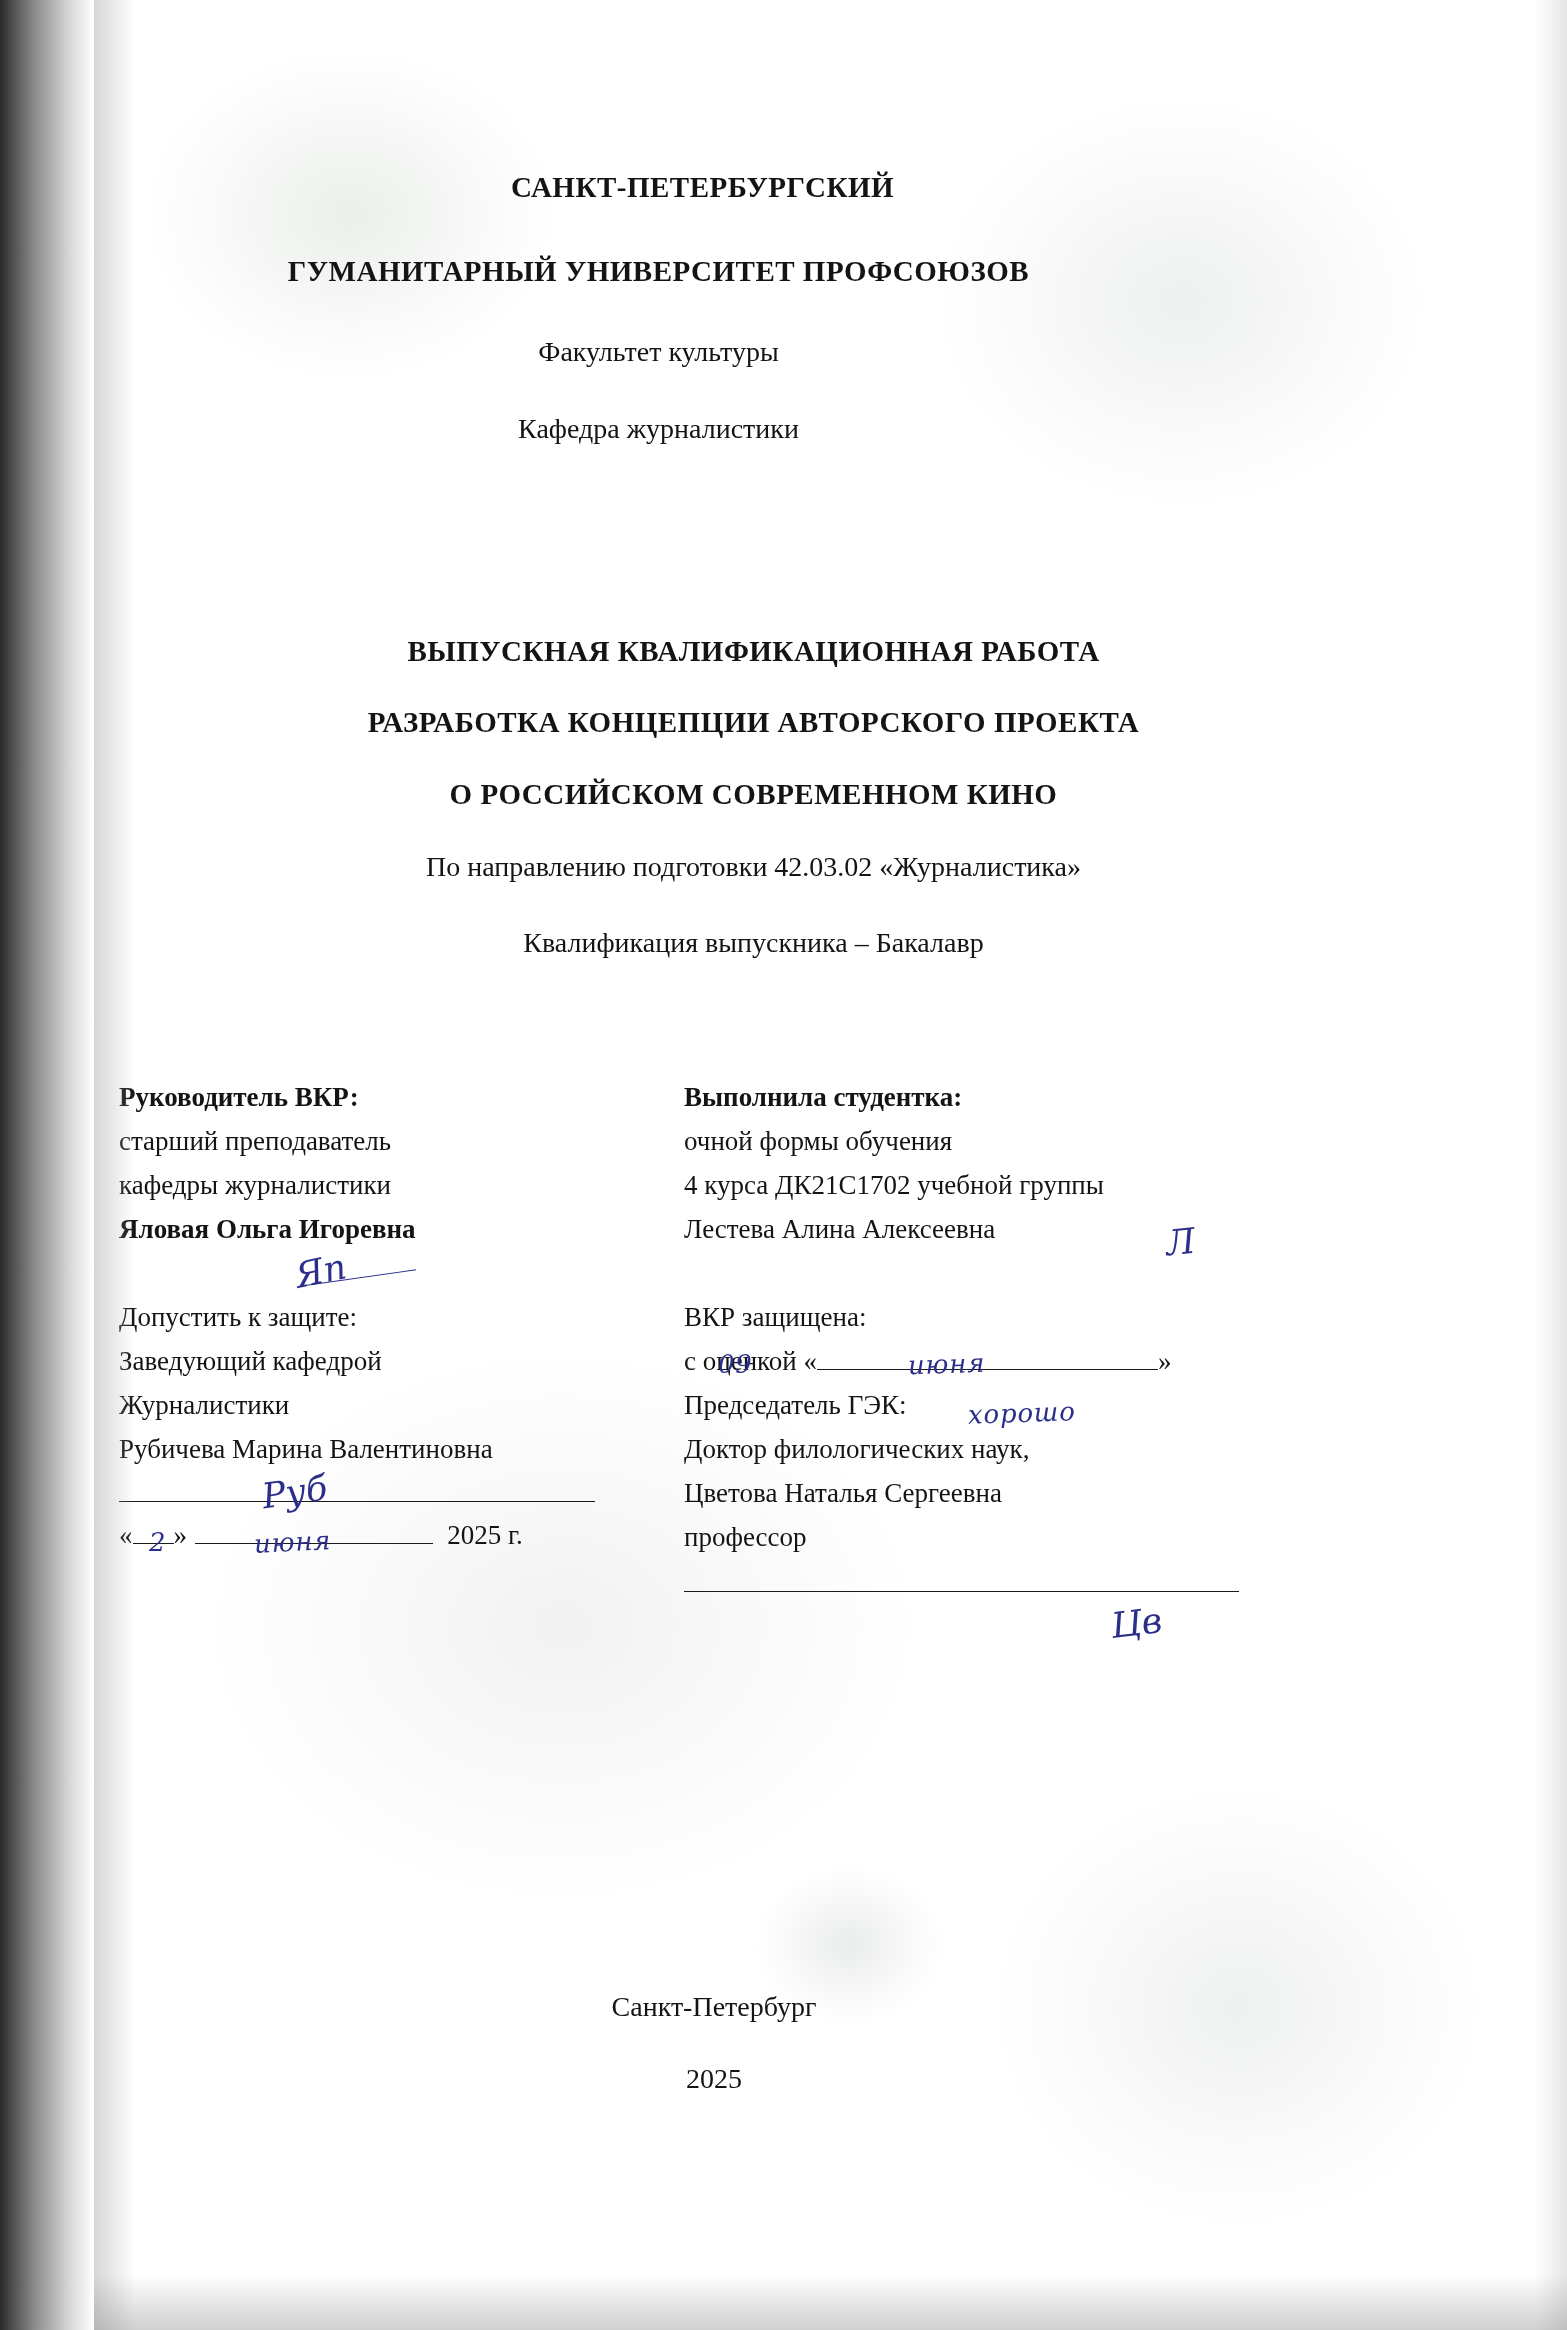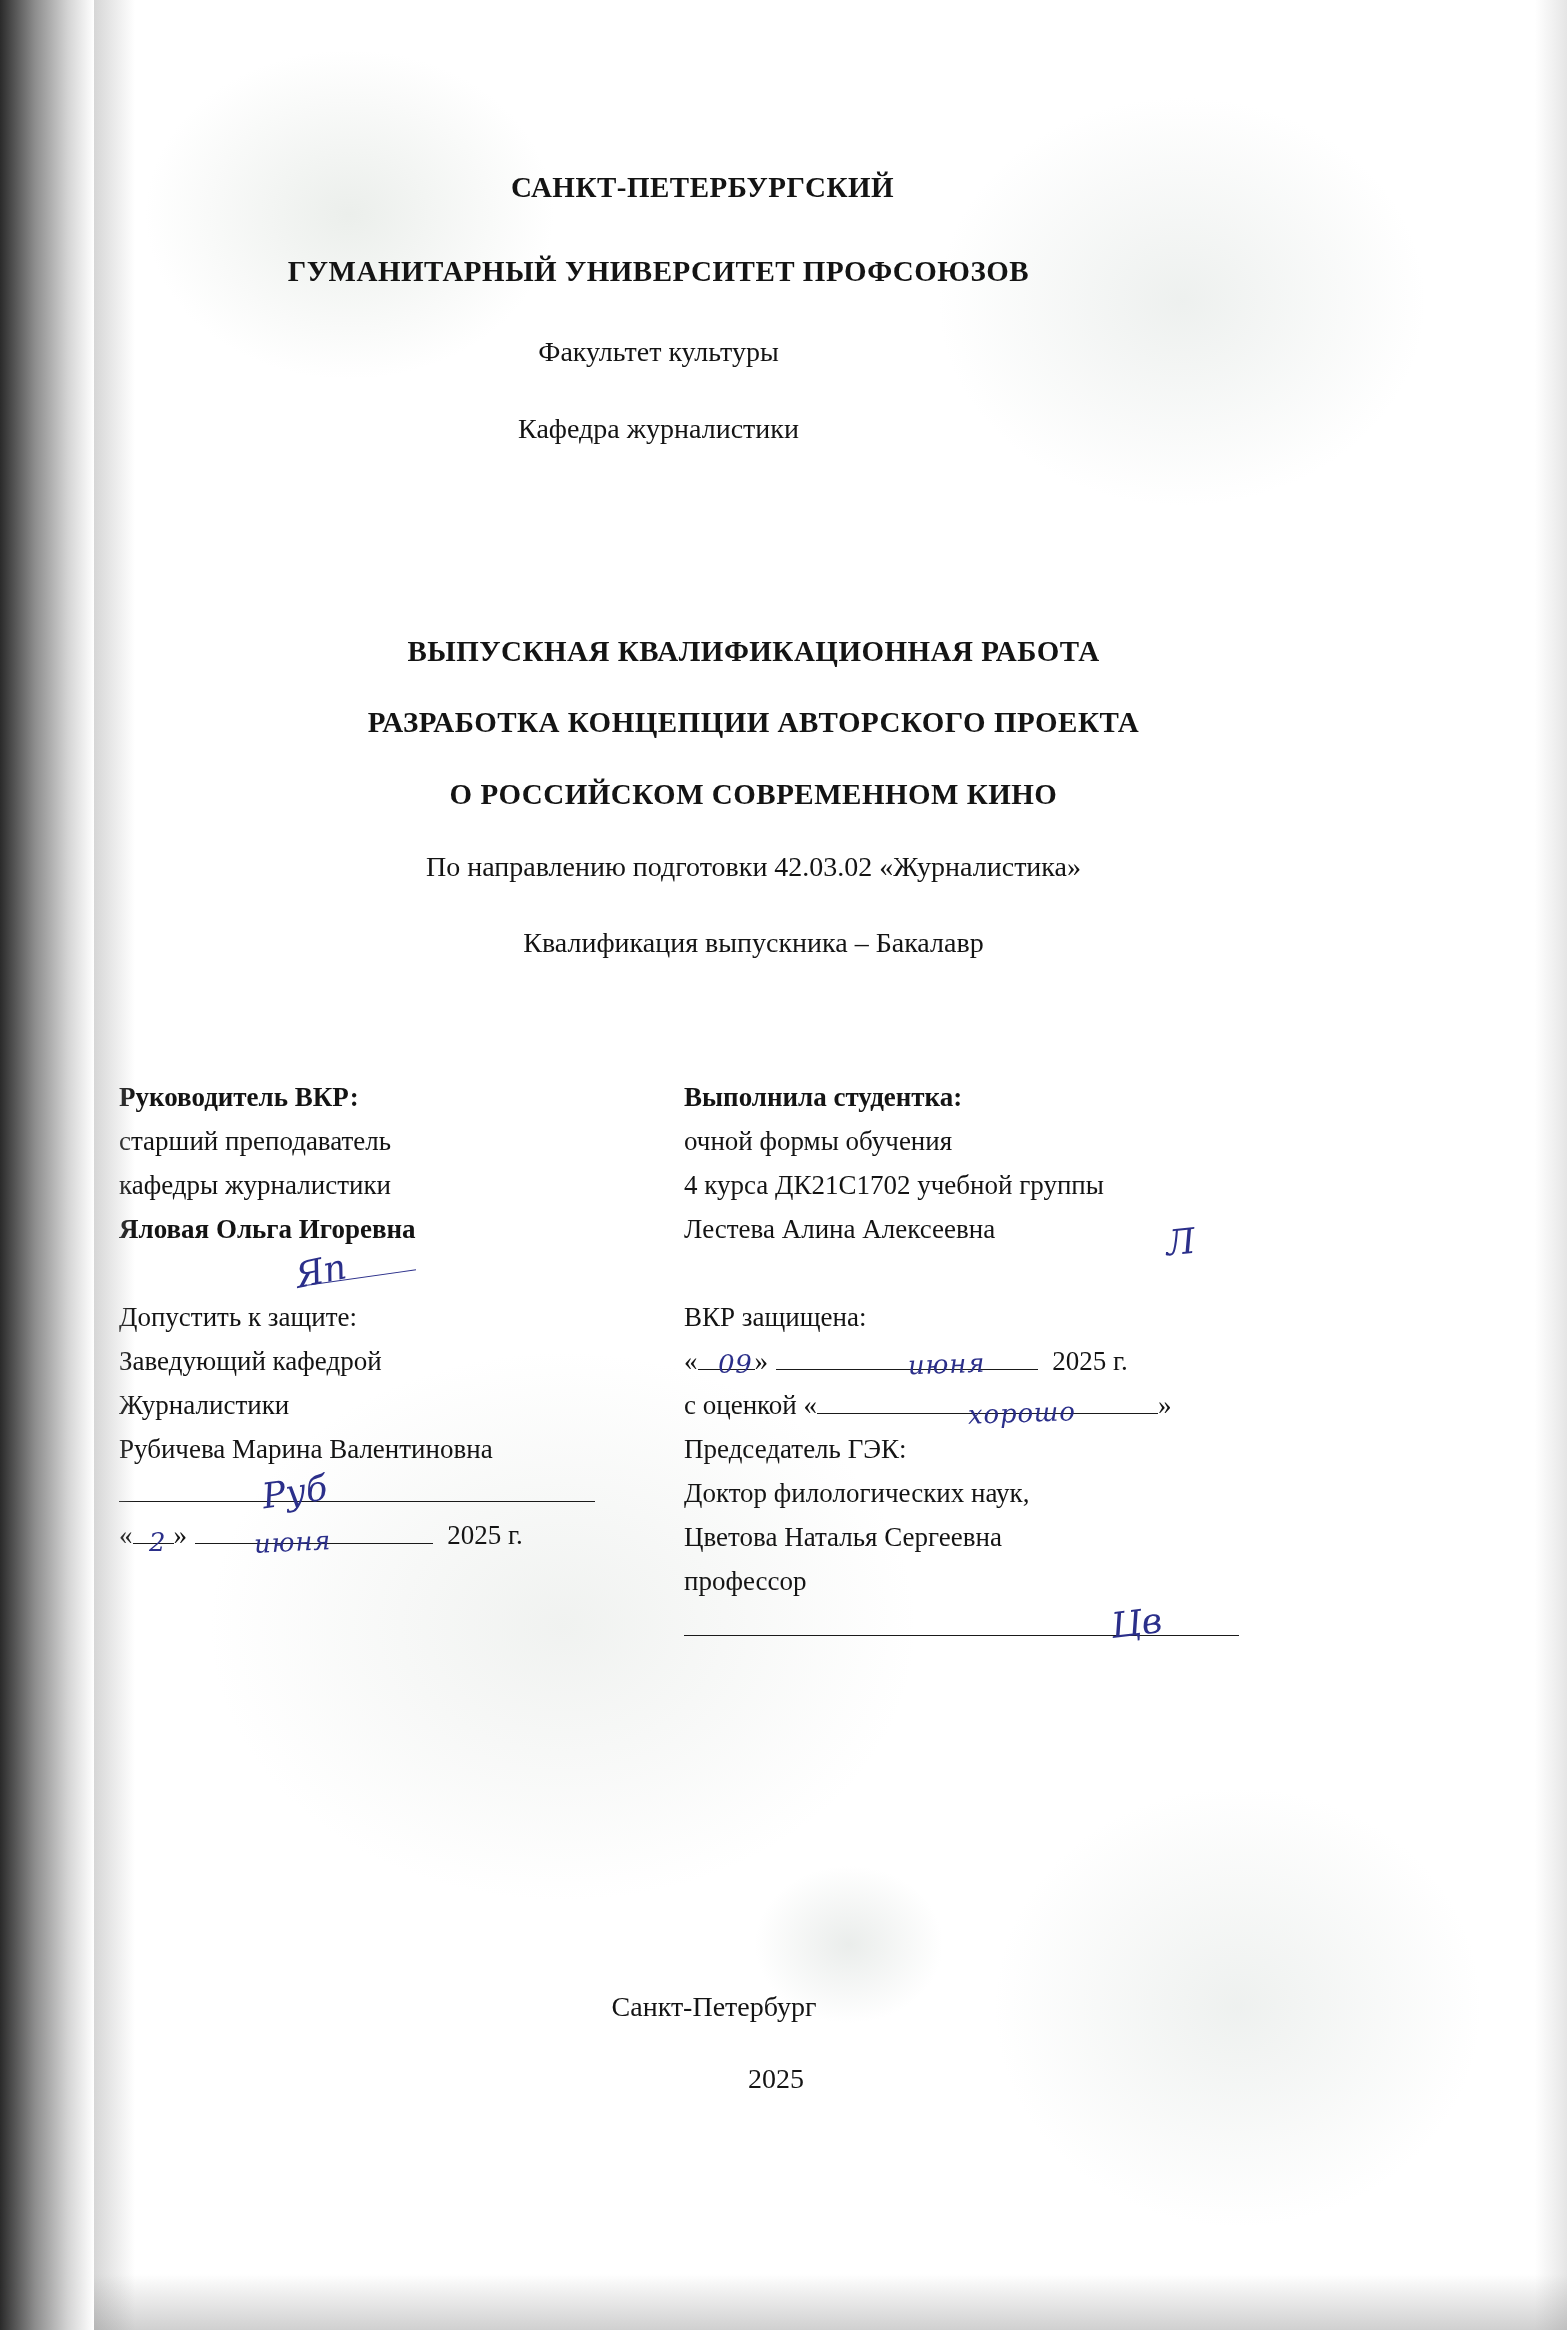--- a/index.html
+++ b/index.html
@@ -102,21 +102,21 @@
     border-bottom: 1.6px solid #1a1a1a;
     height: 0;
     vertical-align: baseline;
   }
   .sig-line {
     border-bottom: 1.6px solid #1a1a1a;
     height: 0;
   }
 
   .city { position: absolute; left: 0; top: 1991px; width: 1428px; }
-  .year { position: absolute; left: 16px; top: 2063px; width: 1428px; padding-left: 46px; }
+  .year { position: absolute; left: 0; top: 2063px; width: 1428px; }
 
   
   .hand {
     font-family: "DejaVu Serif", serif;
     font-style: italic;
     color: #2b2f8a;
     font-size: 26px;
     letter-spacing: 0.8px;
   }
   .hand-big {
@@ -176,23 +176,20 @@
     <div class="colR">
       <div class="b">Выполнила студентка:</div>
       <div>очной формы обучения</div>
       <div>4 курса ДК21С1702  учебной группы</div>
       <div>Лестева Алина  Алексеевна</div>
 
       <div style="height:44px;"></div>
 
       <div>ВКР защищена:</div>
 
-      <div class="nospace">
-        <span>«</span><span class="rule" style="width:57px;"></span><span>»</span><span class="rule" style="width:262px; margin-left:8px;"></span><span style="margin-left:14.3px;">2025 г.</span>
-      </div>
 
       <div class="nospace">
         <span>с оценкой «</span><span class="rule" style="width:341px;"></span><span>»</span>
       </div>
 
       <div>Председатель  ГЭК:</div>
       <div>Доктор филологических  наук,</div>
       <div>Цветова Наталья  Сергеевна</div>
       <div>профессор</div>
 

